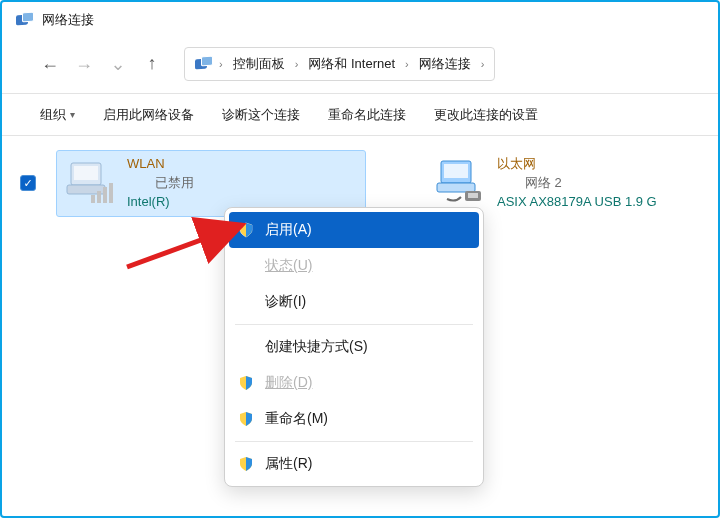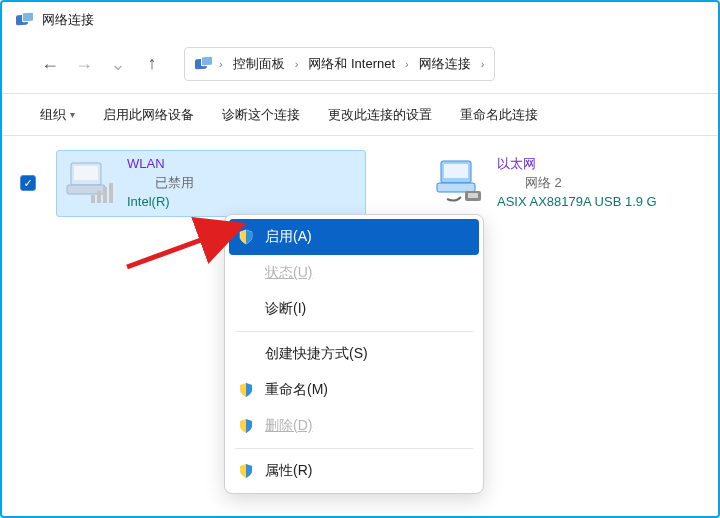--- a/index.html
+++ b/index.html
@@ -27,26 +27,26 @@
   .tb-item { padding: 6px 10px; display: flex; align-items: center; gap: 4px; font-size: 13px; color: #222; cursor: default; }
   .tb-item .chev { font-size: 10px; color: #666; }
 
   
   .content { position: relative; padding: 14px 10px 10px 54px; display: flex; gap: 60px; align-items: flex-start; }
   .adapter { display: flex; gap: 10px; align-items: flex-start; padding: 4px 6px 4px 4px; border: 1px solid transparent; border-radius: 3px; }
   .adapter.selected { background: #d6ecff; border-color: #9fd1ff; }
   .adapter .checkbox { width: 16px; height: 16px; border: 1px solid #4a8fd6; border-radius: 3px; background: #0a63c7; position: absolute; left: 18px; margin-top: 20px; display: flex; align-items: center; justify-content: center; color: #fff; font-size: 11px; }
   .adapter .icon { width: 56px; height: 52px; display: flex; align-items: center; justify-content: center; }
   .adapter .labels { line-height: 1.45; }
-  .adapter .name { color: #6d28d9; }
+  .adapter .name { color: #a16207; }
   .adapter .status { color: #6a6a6a; margin-left: 28px; }
   .adapter .driver { color: #0f766e; }
 
   
-  .ctx { position: absolute; left: 222px; top: 212px; width: 260px; background: #fff; border: 1px solid #cfcfcf; border-radius: 8px; box-shadow: 0 6px 20px rgba(0,0,0,0.15); padding: 4px 0; z-index: 20; }
+  .ctx { position: absolute; left: 222px; top: 205px; width: 260px; background: #fff; border: 1px solid #cfcfcf; border-radius: 8px; box-shadow: 0 6px 20px rgba(0,0,0,0.15); padding: 4px 0; z-index: 20; }
   .ctx-item { display: flex; align-items: center; gap: 8px; height: 36px; padding: 0 14px 0 10px; font-size: 14px; }
   .ctx-item .iconslot { width: 22px; height: 22px; display: flex; align-items: center; justify-content: center; }
   .ctx-item.hover { background: #0a63c7; color: #fff; border-radius: 4px; margin: 0 4px; padding-left: 6px; }
   .ctx-item.disabled { color: #b4b4b4; text-decoration: underline; }
   .ctx-sep { height: 1px; background: #e6e6e6; margin: 4px 10px; }
 
   
   .arrow { position: absolute; left: 120px; top: 215px; z-index: 30; pointer-events: none; }
 
   
@@ -85,22 +85,22 @@
     </div>
   </div>
 
   <div class="toolbar">
     <div class="tb-item">
       <span>组织</span>
       <span class="chev">▾</span>
     </div>
     <div class="tb-item">启用此网络设备</div>
     <div class="tb-item">诊断这个连接</div>
+    <div class="tb-item">重命名此连接</div>
     <div class="tb-item">更改此连接的设置</div>
-    <div class="tb-item">重命名此连接</div>
   </div>
 
   <div class="content">
 
     <div class="adapter selected" style="width:310px;">
       <span class="checkbox">✓</span>
       <span class="icon">
         <svg viewBox="0 0 56 52" width="56" height="52">
           <rect x="10" y="8" width="30" height="22" rx="2" fill="#d9e6f4" stroke="#9bb9d6"></rect>
           <rect x="13" y="11" width="24" height="14" fill="#f2f6fb"></rect>
@@ -163,43 +163,43 @@
     </div>
     <div class="ctx-item">
       <span class="iconslot"></span>
       <span>诊断(I)</span>
     </div>
     <div class="ctx-sep"></div>
     <div class="ctx-item">
       <span class="iconslot"></span>
       <span>创建快捷方式(S)</span>
     </div>
-    <div class="ctx-item">
+    <div class="ctx-item disabled">
       <span class="iconslot">
         <svg class="shield" viewBox="0 0 16 16">
             <path d="M8 1 L14 3 V8 C14 12 8 15 8 15 C8 15 2 12 2 8 V3 Z" fill="#ffd24a"></path>
             <path d="M8 1 L14 3 V8 C14 12 8 15 8 15 V1 Z" fill="#2f8fe0"></path>
           </svg>
       </span>
+      <span>删除(D)</span>
+    </div>
+    <div class="ctx-item">
+      <span class="iconslot">
+        <svg class="shield" viewBox="0 0 16 16">
+            <path d="M8 1 L14 3 V8 C14 12 8 15 8 15 C8 15 2 12 2 8 V3 Z" fill="#ffd24a"></path>
+            <path d="M8 1 L14 3 V8 C14 12 8 15 8 15 V1 Z" fill="#2f8fe0"></path>
+          </svg>
+      </span>
       <span>重命名(M)</span>
     </div>
-    <div class="ctx-item disabled">
+    <div class="ctx-sep"></div>
+    <div class="ctx-item">
       <span class="iconslot">
         <svg class="shield" viewBox="0 0 16 16">
             <path d="M8 1 L14 3 V8 C14 12 8 15 8 15 C8 15 2 12 2 8 V3 Z" fill="#ffd24a"></path>
             <path d="M8 1 L14 3 V8 C14 12 8 15 8 15 V1 Z" fill="#2f8fe0"></path>
           </svg>
       </span>
-      <span>删除(D)</span>
-    </div>
-    <div class="ctx-sep"></div>
-    <div class="ctx-item">
-      <span class="iconslot">
-        <svg class="shield" viewBox="0 0 16 16">
-            <path d="M8 1 L14 3 V8 C14 12 8 15 8 15 C8 15 2 12 2 8 V3 Z" fill="#ffd24a"></path>
-            <path d="M8 1 L14 3 V8 C14 12 8 15 8 15 V1 Z" fill="#2f8fe0"></path>
-          </svg>
-      </span>
       <span>属性(R)</span>
     </div>
   </div>
 
 </div>
 
 </body></html>

